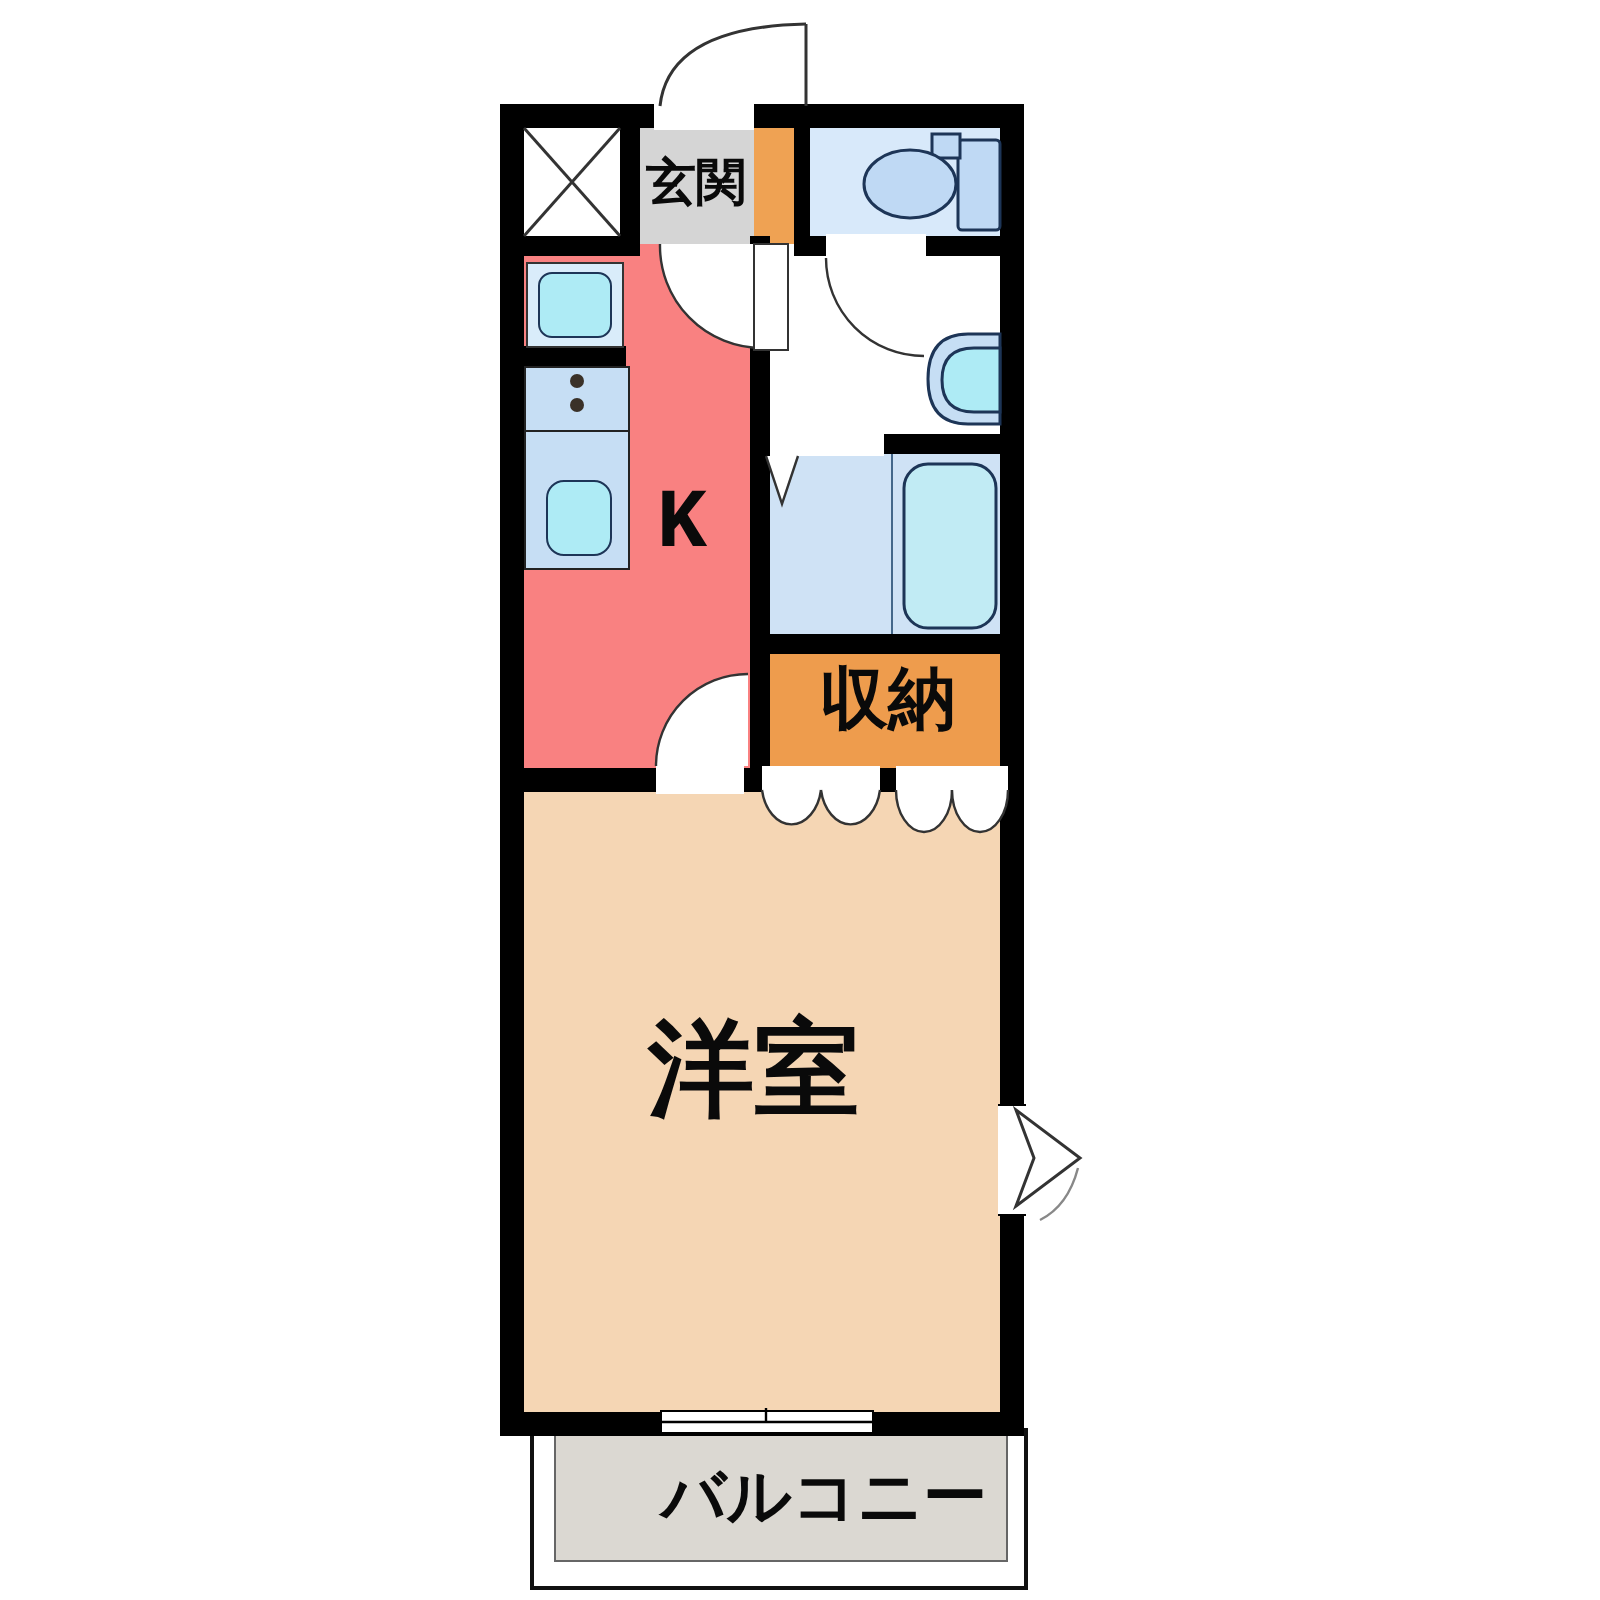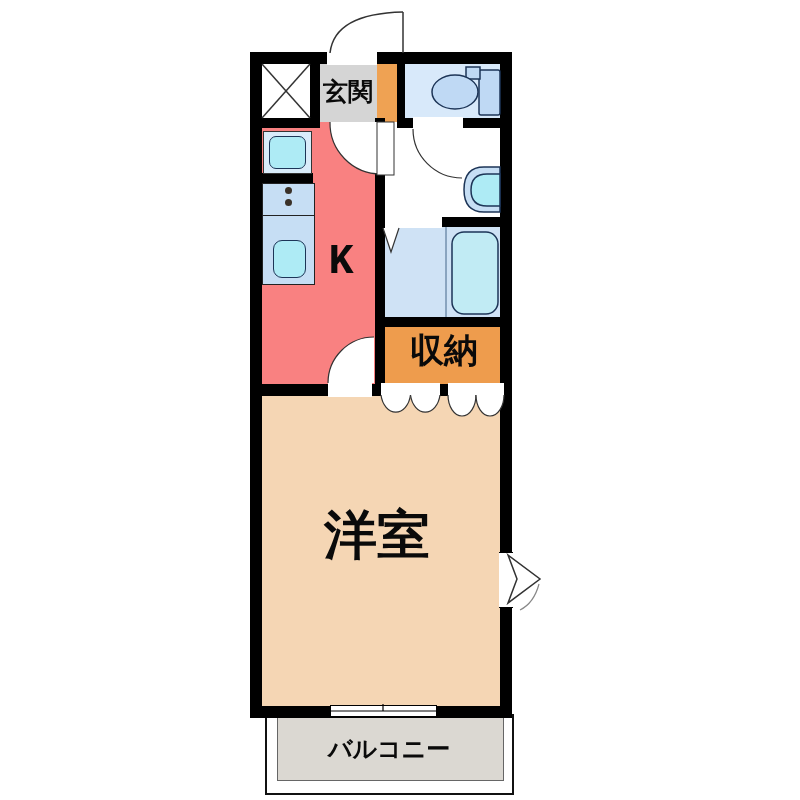--- a/index.html
+++ b/index.html
@@ -128,15 +128,15 @@
 
   <div class="lbl" style="left:348px;top:93px;font-size:25px;">玄関</div>
 
   <div class="lbl" style="left:341px;top:262px;font-size:42px;">K</div>
 
   <div class="lbl" style="left:444px;top:353px;font-size:34px;">収納</div>
 
   <div class="lbl" style="left:377px;top:508px;font-size:53px;margin-top:31px;">洋室</div>
 
 
-  <div class="lbl" style="left:389px;top:751px;font-size:24px;">バルコニー</div>
+  <div class="lbl" style="left:412px;top:751px;font-size:32px;">バルコニー</div>
 
 </div>
 
 </body></html>

